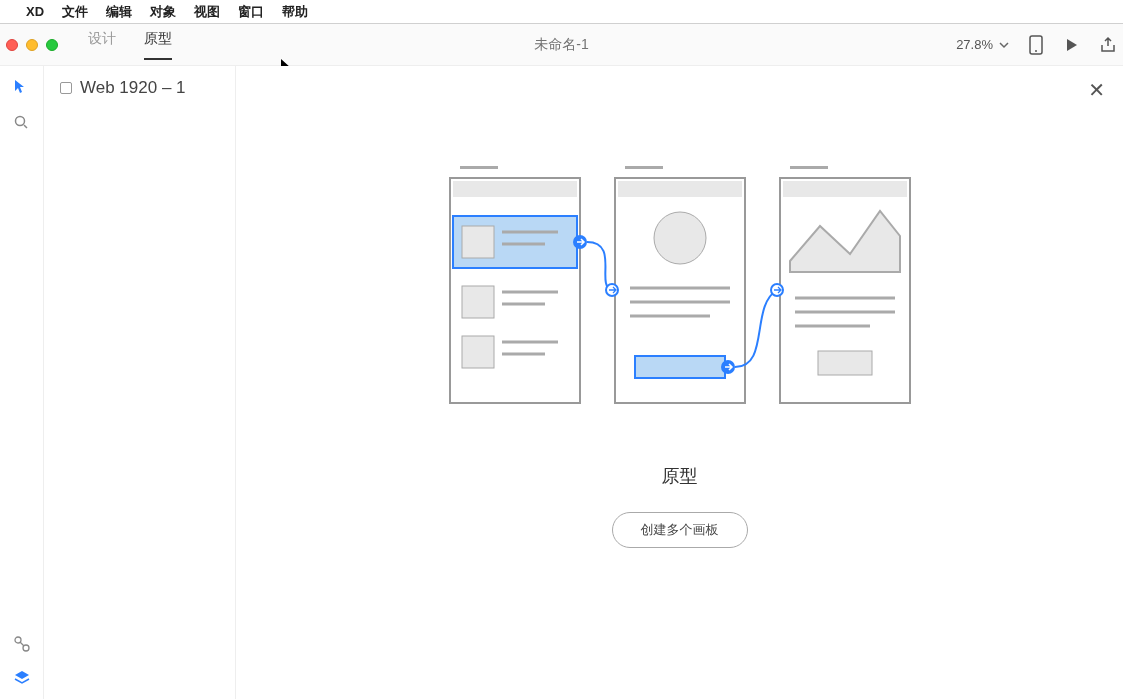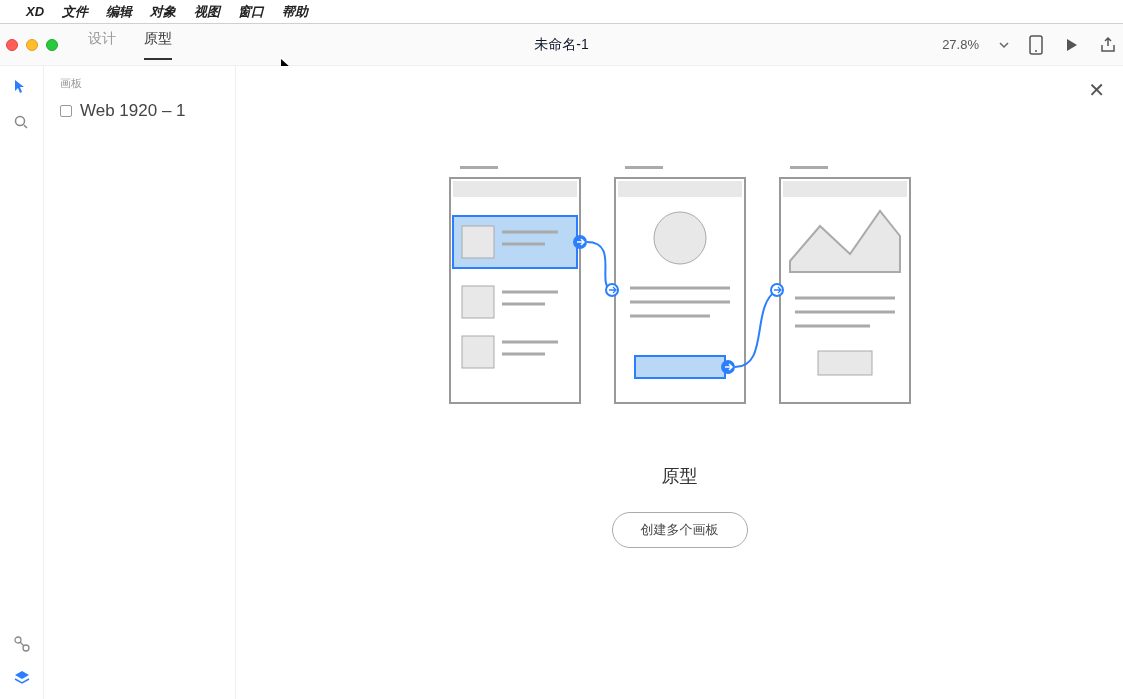--- a/index.html
+++ b/index.html
@@ -1,35 +1,35 @@
 <!DOCTYPE html>
 <html><head>
 <meta charset="utf-8">
 <style>
 * { margin: 0; padding: 0; box-sizing: border-box; font-family: -apple-system, "Helvetica Neue", Arial, sans-serif; }
 body { width: 1123px; height: 699px; background: #fff; overflow: hidden; position: relative; }
 
 
-.menubar { height: 24px; background: #fff; border-bottom: 1px solid #d0d0d0; display: flex; align-items: center; padding: 0 8px; font-size: 13px; color: #222; font-weight: 600; gap: 18px; font-style: italic; }
+.menubar { height: 24px; background: #fff; border-bottom: 1px solid #d0d0d0; display: flex; align-items: center; padding: 0 8px; font-size: 13px; color: #222; font-weight: 600; gap: 18px; }
 .menubar .apple { font-size: 15px; }
 .menubar span { cursor: default; }
 
 
 .toolbar { height: 42px; background: #fafafa; display: flex; align-items: center; padding: 0 6px; border-bottom: 1px solid #eee; position: relative; }
 .traffic { display: flex; gap: 8px; margin-right: 30px; }
 .dot { width: 12px; height: 12px; border-radius: 50%; }
 .dot.r { background: #ff5f56; border: 1px solid #e0443e; }
 .dot.y { background: #ffbd2e; border: 1px solid #dea123; }
 .dot.g { background: #27c93f; border: 1px solid #1aab29; }
 .tabs { display: flex; gap: 28px; color: #999; font-size: 14px; }
 .tabs .tab { padding-bottom: 10px; cursor: pointer; }
 .tabs .tab.active { color: #333; border-bottom: 2px solid #333; font-weight: 500; }
-.doc-title { position: absolute; left: 50%; transform: translateX(-50%); font-size: 14px; color: #0f172a; }
+.doc-title { position: absolute; left: 50%; transform: translateX(-50%); font-size: 14px; color: #737373; }
 .toolbar-right { margin-left: auto; display: flex; align-items: center; gap: 18px; color: #555; font-size: 13px; }
-.zoom { display: flex; align-items: center; gap: 20px; cursor: pointer; }
+.zoom { display: flex; align-items: center; gap: 6px; cursor: pointer; }
 .rt-icon { width: 18px; height: 18px; display: flex; align-items: center; justify-content: center; }
 
 
 .main { display: flex; height: calc(100% - 66px); }
 .left-rail { width: 44px; border-right: 1px solid #eee; display: flex; flex-direction: column; align-items: center; padding: 12px 0; gap: 18px; position: relative; }
 .left-rail .bottom-icons { position: absolute; bottom: 12px; display: flex; flex-direction: column; gap: 16px; align-items: center; }
 .side-icon { width: 18px; height: 18px; color: #666; cursor: pointer; }
 
 .sidebar { width: 192px; border-right: 1px solid #eee; padding: 6px 10px; }
 .sidebar .label { font-size: 11px; color: #999; padding: 4px 6px; }
@@ -134,21 +134,20 @@
       <div class="side-icon">
         <svg width="18" height="18" viewBox="0 0 18 18">
             <path d="M9 2 L16 6 L9 10 L2 6 Z" fill="#2b7fff"></path>
             <path d="M2 10 L9 14 L16 10" stroke="#2b7fff" fill="none" stroke-width="1.5"></path>
           </svg>
       </div>
     </div>
   </div>
 
   <div class="sidebar">
-    <div class="label">画板</div>
     <div class="item">
       <div class="artboard-icon"></div>
       <span>Web 1920 – 1</span>
     </div>
   </div>
 
   <div class="canvas">
     <div class="close-btn">✕</div>
 
     <div class="illustration-wrap">

